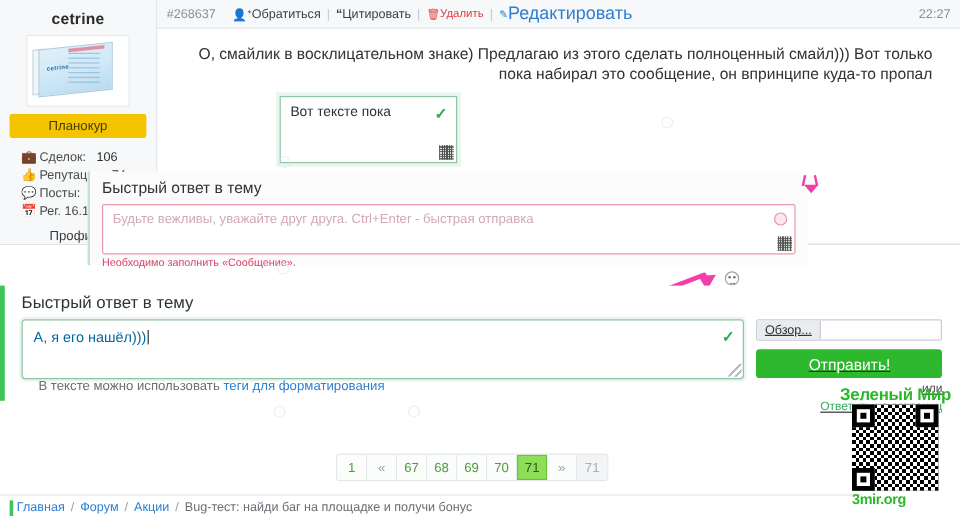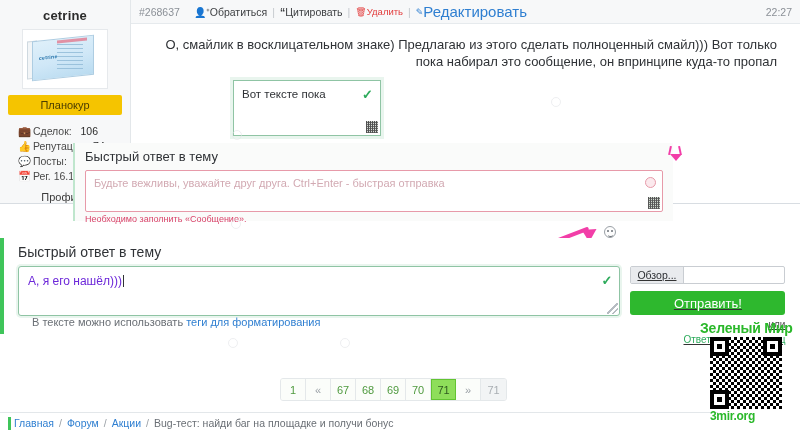--- a/index.html
+++ b/index.html
@@ -200,21 +200,21 @@
     padding:6px 10px 0 14px;
   }
   #reply-title { font-size:14px; color:#2f3236; margin-bottom:6px; }
   #reply-row { display:flex; align-items:flex-start; gap:10px; }
   #reply-ta-wrap {
     position:relative; width:604px; height:50px;
     background:#ffffff; border:1px solid #8fc4a4; border-radius:3px;
     box-shadow:0 0 0 2px #e9f5ee;
   }
   #reply-ta-text {
-    padding:7px 9px; font-size:12px; color:#6d28d9;
+    padding:7px 9px; font-size:12px; color:#0369a1;
   }
   .caret {
     display:inline-block; width:1px; height:12px; background:#2f3236;
     vertical-align:-2px; margin-left:1px;
   }
   .resize-grip {
     position:absolute; right:1px; bottom:1px; width:11px; height:11px;
     background:
       linear-gradient(135deg,transparent 45%,#b6bcc2 45%,#b6bcc2 55%,transparent 55%),
       linear-gradient(135deg,transparent 70%,#b6bcc2 70%,#b6bcc2 80%,transparent 80%);

